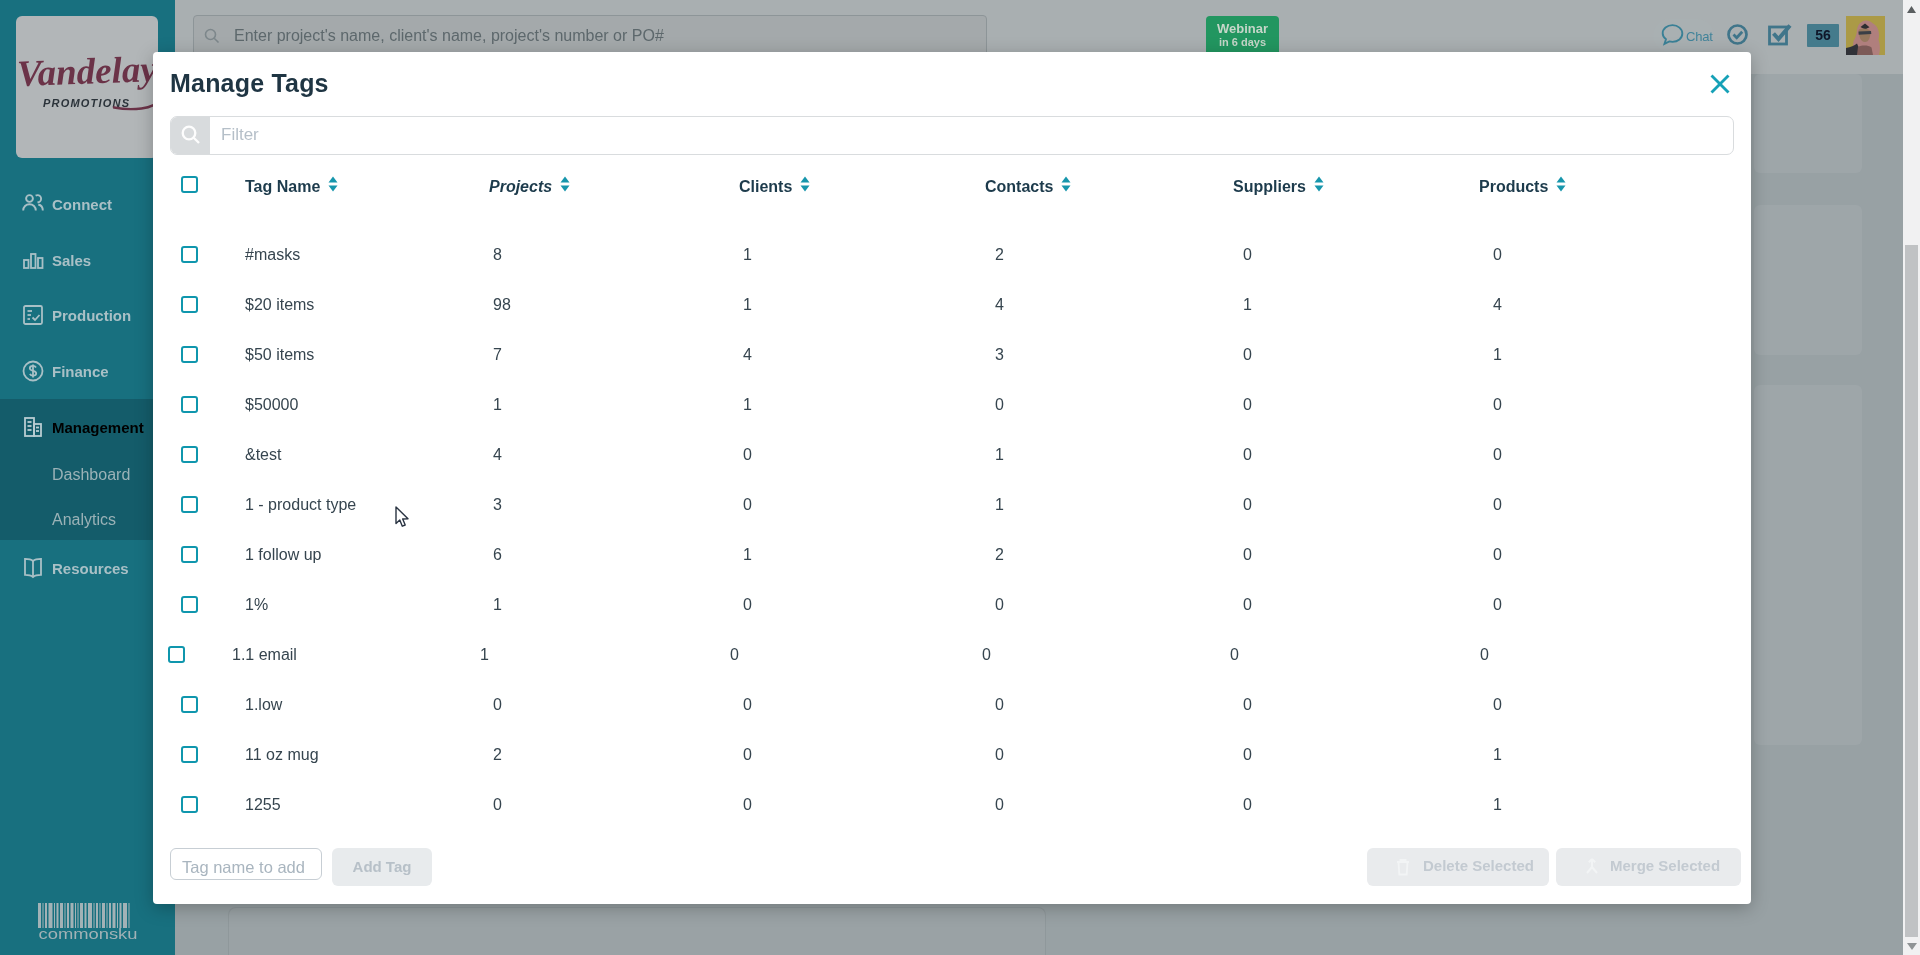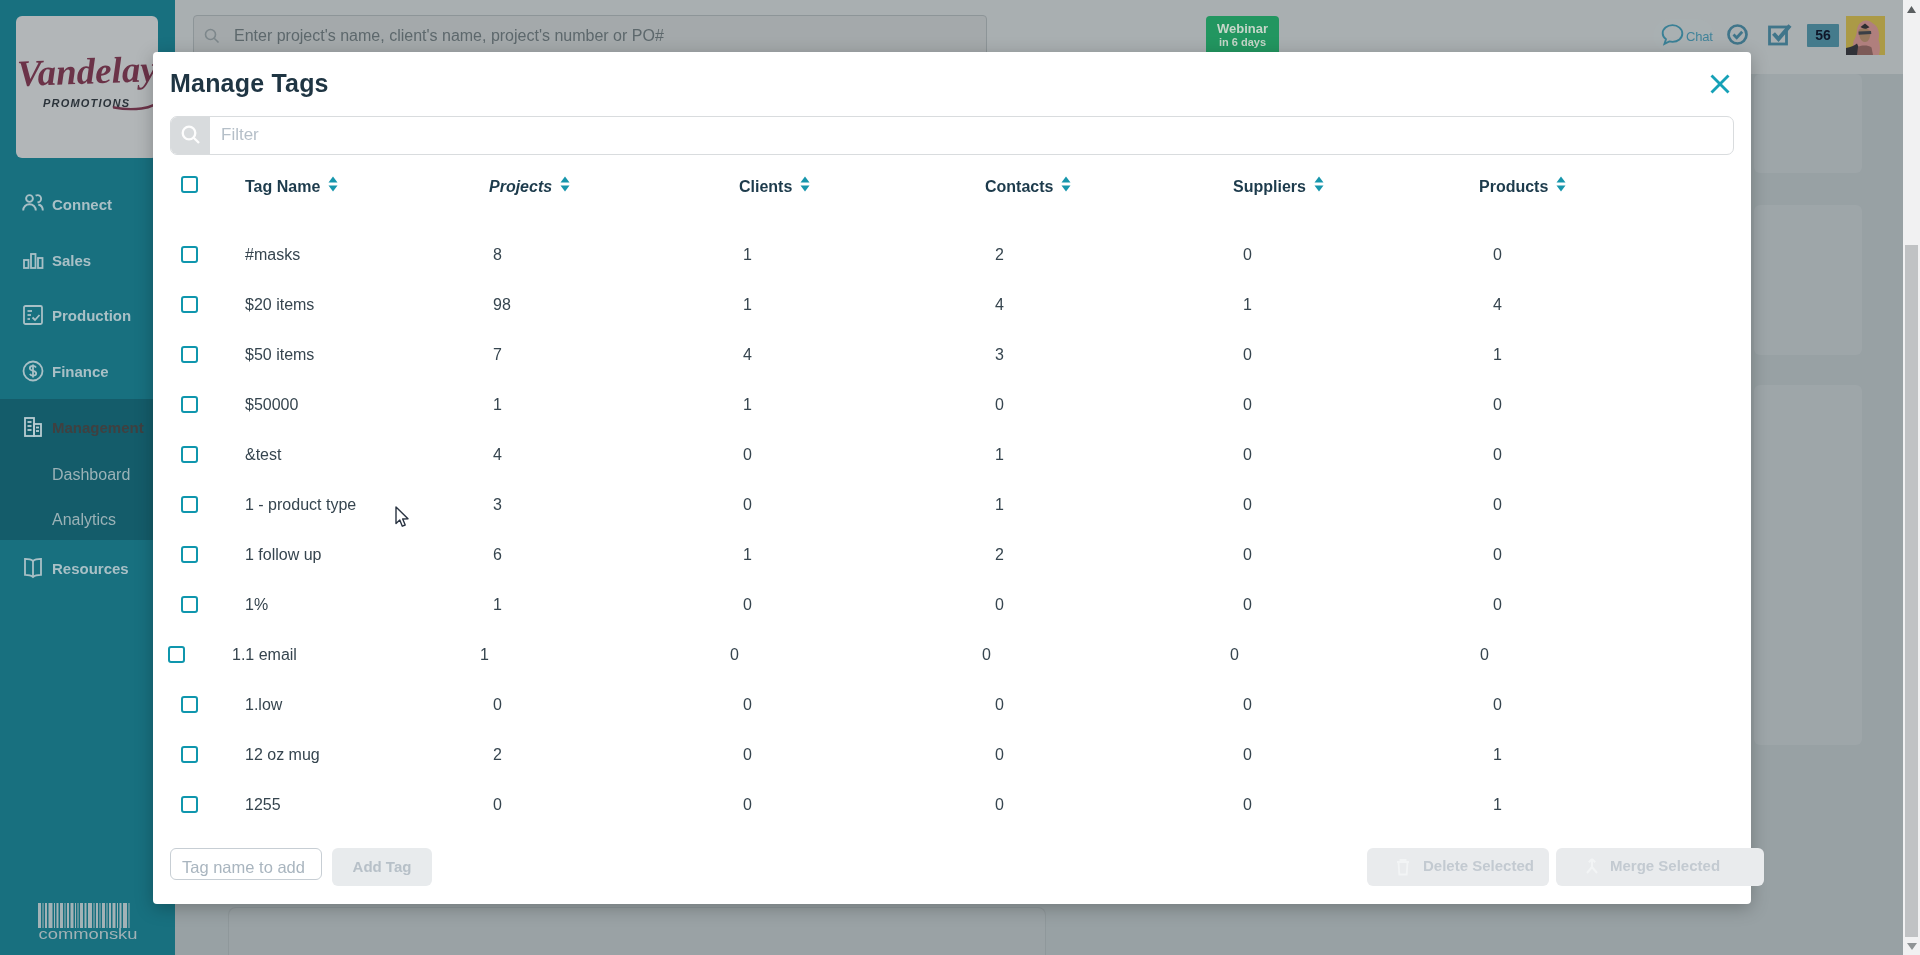--- a/index.html
+++ b/index.html
@@ -45,21 +45,21 @@
 .hlabel { font-size:16px; font-weight:bold; color:#1d3b4c; }
 .sorticon { display:inline-block; margin-left:8px; }
 
 .row { left:153px; width:1598px; height:50px; }
 .rowtext { position:absolute; top:50%; transform:translateY(-50%); font-size:16px; color:#36454f; }
 
 .btn { border-radius:6px; font-size:15px; font-weight:bold; }
 #addinput { left:170px; top:848px; width:152px; height:32px; border:1px solid #c7ced4; border-radius:6px; background:#fff; color:#a9b5bf; font-size:16.5px; line-height:36px; padding-left:11px; font-weight:normal; }
 #addtag { left:332px; top:848px; width:100px; height:38px; background:#e8ebed; color:#b7c0c8; text-align:center; line-height:38px; }
 #delsel { left:1367px; top:848px; width:182px; height:38px; background:#e9ebed; color:#c3cad1; }
-#mergesel { left:1556px; top:848px; width:208px; height:38px; background:#e9ebed; color:#c3cad1; }
+#mergesel { left:1556px; top:848px; width:185px; height:38px; background:#e9ebed; color:#c3cad1; }
 </style>
 </head>
 <body>
 
 <div class="abs" id="topbar"></div>
 <div class="abs" id="searchbar">Enter project's name, client's name, project's number or PO#</div>
 <svg class="abs" style="left:203px;top:27px;" width="18" height="18" viewBox="0 0 18 18">
     <circle cx="7.5" cy="7.5" r="5" fill="none" stroke="#7d878b" stroke-width="1.6"></circle>
     <line x1="11.2" y1="11.2" x2="15.5" y2="15.5" stroke="#7d878b" stroke-width="1.6"></line>
   </svg>
@@ -146,21 +146,21 @@
 <div class="abs navitem" style="top:412px;">
   <svg width="26" height="26" viewBox="0 0 26 26" fill="none" stroke="#b9cdd2" stroke-width="1.8">
       <rect x="5" y="4" width="9" height="18"></rect>
       <line x1="7.5" y1="8" x2="11.5" y2="8"></line>
       <line x1="7.5" y1="12" x2="11.5" y2="12"></line>
       <line x1="7.5" y1="16" x2="11.5" y2="16"></line>
       <rect x="14" y="10" width="7" height="12"></rect>
       <line x1="16" y1="13.5" x2="19" y2="13.5"></line>
       <line x1="16" y1="17" x2="19" y2="17"></line>
     </svg>
-  <span class="lbl" style="color:#404040;">Management</span>
+  <span class="lbl" style="color:#000000;">Management</span>
 </div>
 <div class="abs subitem" style="top:466px;">Dashboard</div>
 <div class="abs subitem" style="top:511px;">Analytics</div>
 <div class="abs navitem" style="top:553px;">
   <svg width="26" height="26" viewBox="0 0 26 26" fill="none" stroke="#a9c0c6" stroke-width="1.8">
       <path d="M13 6 c-2-1.8-4.5-2.2-8-2.2 v16 c3.5 0 6 0.4 8 2.2 2-1.8 4.5-2.2 8-2.2 v-16 c-3.5 0-6 0.4-8 2.2 z"></path>
       <line x1="13" y1="6" x2="13" y2="22"></line>
     </svg>
   <span class="lbl">Resources</span>
 </div>
@@ -332,21 +332,21 @@
     <div class="abs ckb" style="left:28px;top:16px;"></div>
     <div class="rowtext" style="left:92px;">1.low</div>
     <div class="rowtext" style="left:340px;">0</div>
     <div class="rowtext" style="left:590px;">0</div>
     <div class="rowtext" style="left:842px;">0</div>
     <div class="rowtext" style="left:1090px;">0</div>
     <div class="rowtext" style="left:1340px;">0</div>
   </div>
 <div class="abs row" style="top:730px;left:153px;">
     <div class="abs ckb" style="left:28px;top:16px;"></div>
-    <div class="rowtext" style="left:92px;">12 oz mug</div>
+    <div class="rowtext" style="left:92px;">11 oz mug</div>
     <div class="rowtext" style="left:340px;">2</div>
     <div class="rowtext" style="left:590px;">0</div>
     <div class="rowtext" style="left:842px;">0</div>
     <div class="rowtext" style="left:1090px;">0</div>
     <div class="rowtext" style="left:1340px;">1</div>
   </div>
 <div class="abs row" style="top:780px;left:153px;">
     <div class="abs ckb" style="left:28px;top:16px;"></div>
     <div class="rowtext" style="left:92px;">1255</div>
     <div class="rowtext" style="left:340px;">0</div>

